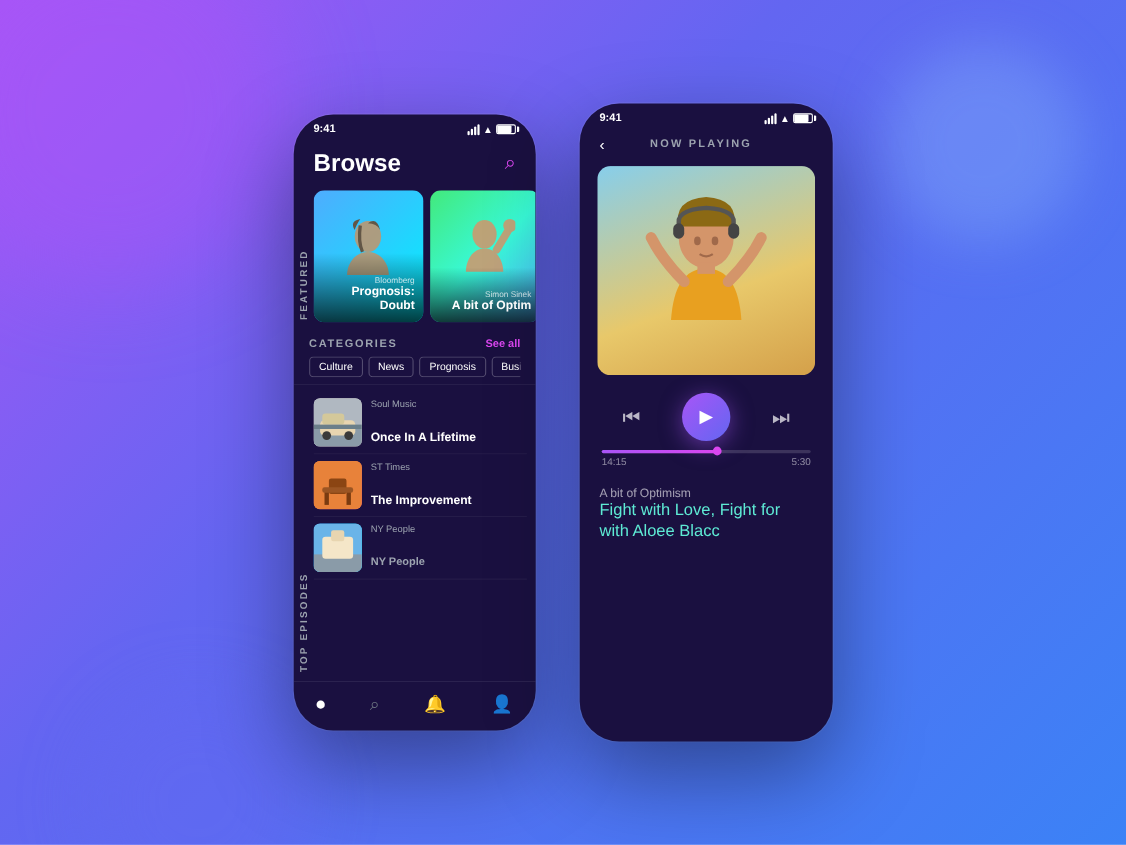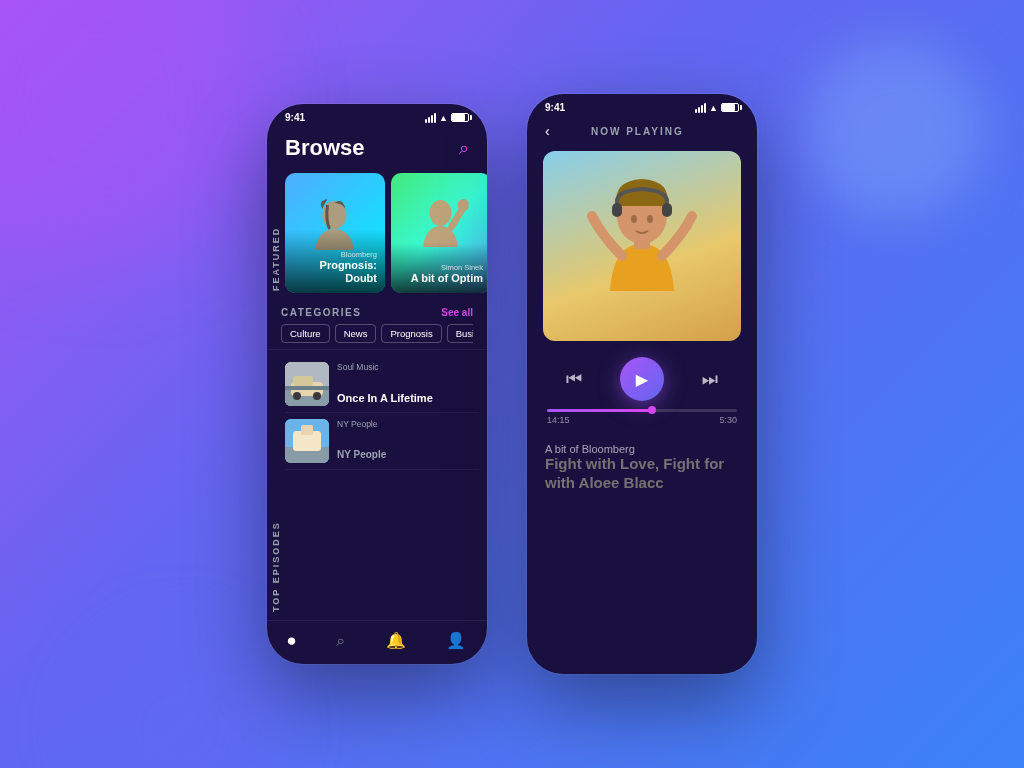--- a/index.html
+++ b/index.html
@@ -412,23 +412,23 @@
     .np-track-info {
       padding: 6px 18px 4px;
       flex-shrink: 0;
     }
     .np-track-subtitle {
       color: rgba(255,255,255,0.6);
       font-size: 11px;
       font-weight: 400;
     }
     .np-track-title {
-      color: #737373;
+      color: #5eead4;
       font-size: 15px;
-      font-weight: 700;
+      font-weight: 400;
       line-height: 1.25;
     }
 
     .np-extra-controls {
       display: flex;
       justify-content: space-around;
       align-items: center;
       padding: 8px 16px 10px;
       flex-shrink: 0;
     }
@@ -541,20 +541,36 @@
                 <circle cx="32" cy="34" r="4" fill="#3a3a3a"></circle>
                 <rect x="0" y="24" width="44" height="4" fill="#6b7f8a"></rect>
               </svg>
             </div>
             <div class="episode-info">
               <div class="episode-source">Soul Music</div>
               <div class="episode-title">Once In A Lifetime</div>
             </div>
           </div>
           <div class="episode-item">
+            <div class="episode-thumb ep-thumb-2">
+              
+              <svg width="44" height="44" viewBox="0 0 44 44">
+                <rect width="44" height="44" fill="#e8823a"></rect>
+                <rect x="14" y="16" width="16" height="14" rx="2" fill="#8b4513"></rect>
+                <rect x="10" y="28" width="4" height="12" fill="#7a3b10"></rect>
+                <rect x="30" y="28" width="4" height="12" fill="#7a3b10"></rect>
+                <rect x="8" y="24" width="28" height="5" rx="2" fill="#9b5523"></rect>
+              </svg>
+            </div>
+            <div class="episode-info">
+              <div class="episode-source">ST Times</div>
+              <div class="episode-title">The Improvement</div>
+            </div>
+          </div>
+          <div class="episode-item">
             <div class="episode-thumb ep-thumb-3">
               <svg width="44" height="44" viewBox="0 0 44 44">
                 <rect width="44" height="44" fill="#6ab4e8"></rect>
                 <rect x="0" y="28" width="44" height="16" fill="#8a9ba8"></rect>
                 <rect x="8" y="12" width="28" height="20" rx="3" fill="#f5e6c8"></rect>
                 <rect x="16" y="6" width="12" height="10" rx="2" fill="#e8d5b0"></rect>
               </svg>
             </div>
             <div class="episode-info">
               <div class="episode-source">NY People</div>
@@ -635,19 +651,19 @@
           <div class="progress-thumb"></div>
         </div>
         <div class="time-labels">
           <span>14:15</span>
           <span>5:30</span>
         </div>
       </div>
     </div>
 
     <div class="np-track-info">
-      <div class="np-track-subtitle">A bit of Bloomberg</div>
+      <div class="np-track-subtitle">A bit of Optimism</div>
       <div class="np-track-title">Fight with Love, Fight for with Aloee Blacc</div>
     </div>
 
   </div>
 
 </div>
 
 </body></html>

